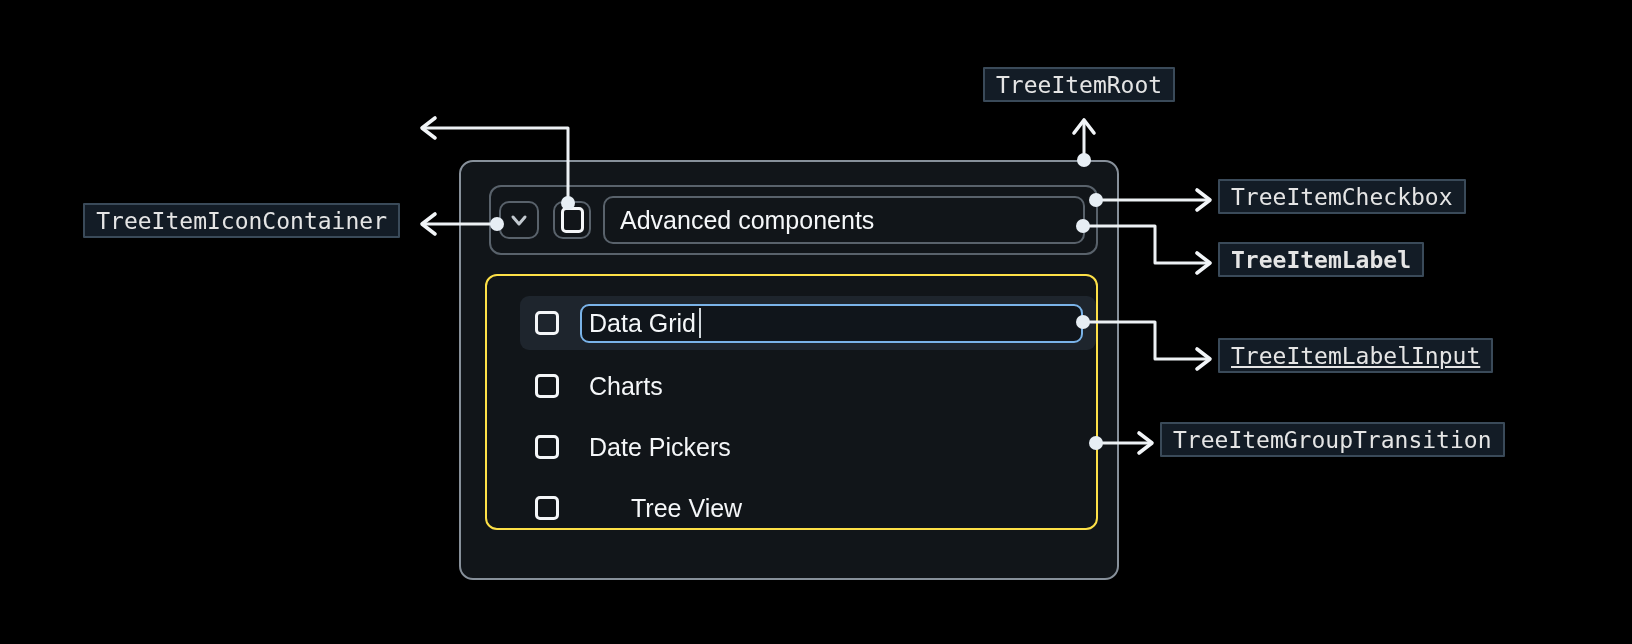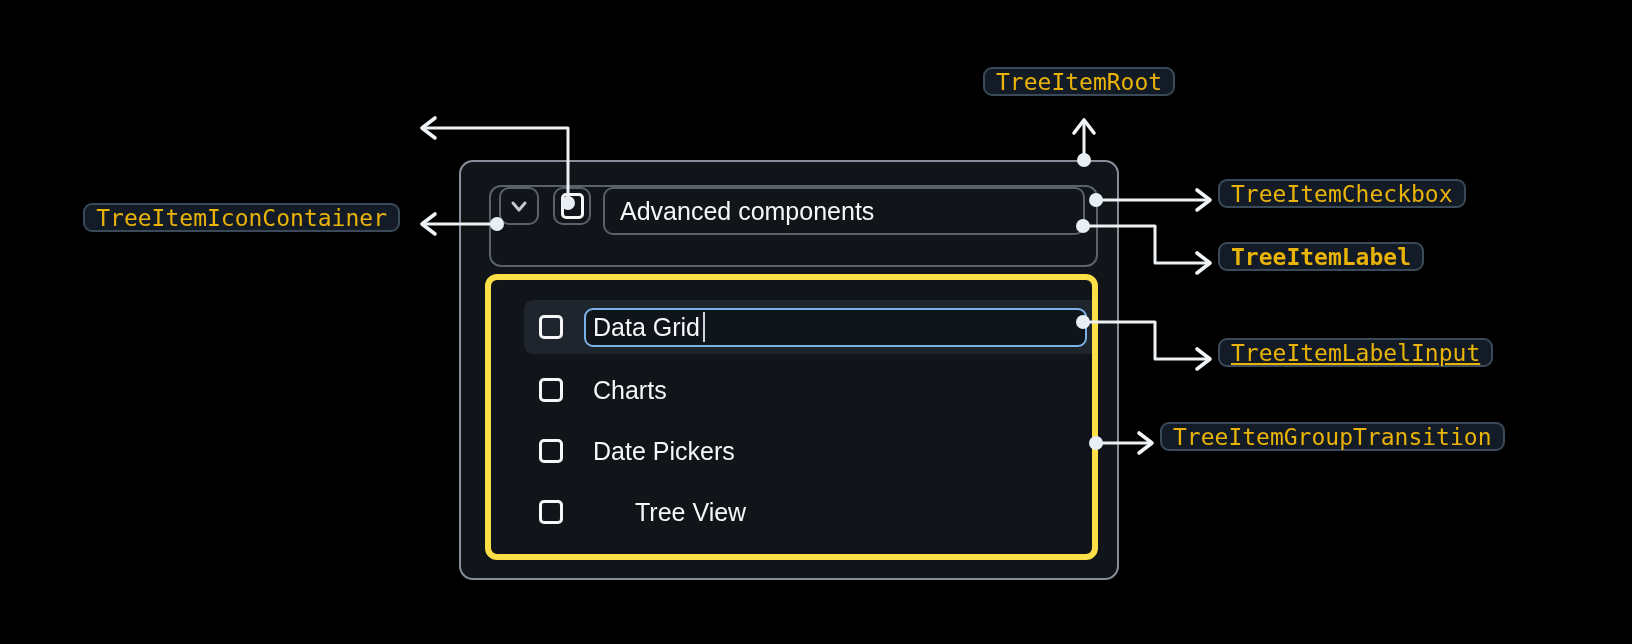--- a/index.html
+++ b/index.html
@@ -38,54 +38,54 @@
     stroke-width: 3.6;
     stroke-linecap: round;
     stroke-linejoin: round;
   }
   svg.connectors .dot { fill: #E7EEF4; }
 
   
   .badge {
     position: absolute;
     box-sizing: border-box;
-    height: 29px;
+    height: 35px;
     display: flex;
     align-items: center;
     padding: 0 11px;
     background: #131C26;
     border: 2px solid #3A4A59;
-    border-radius: 9px;
+    border-radius: 1px;
     font-family: "DejaVu Sans Mono", monospace;
     font-size: 23px;
-    color: #eab308;
+    color: #e5e5e5;
     white-space: nowrap;
     z-index: 20;
   }
 
   
   .tree-root {
     position: absolute;
     box-sizing: border-box;
     left: 459px; top: 160px;
     width: 660px; height: 420px;
     background: #111519;
     border: 2px solid #87909A;
     border-radius: 14px;
     z-index: 10;
   }
   .tree-content {
     position: absolute;
     box-sizing: border-box;
     left: 28px; top: 23px;
-    width: 609px; height: 82px;
+    width: 609px; height: 70px;
     border: 2px solid #59626B;
     border-radius: 12px;
     display: flex;
-    align-items: flex-start;
+    align-items: center;
     padding-left: 8px;
   }
   .icon-container {
     box-sizing: border-box;
     width: 40px; height: 38px;
     border: 2px solid #59626B;
     border-radius: 10px;
     display: flex;
     align-items: center;
     justify-content: center;
@@ -119,22 +119,22 @@
     display: flex;
     align-items: center;
     padding-left: 15px;
     color: #F5F7F9;
     font-size: 25px;
   }
   .tree-group {
     position: absolute;
     box-sizing: border-box;
     left: 24px; top: 112px;
-    width: 613px; height: 286px;
-    border: 6px solid #fde047;
+    width: 613px; height: 256px;
+    border: 2px solid #fde047;
     border-radius: 12px;
     overflow: hidden;
   }
   .tree-row {
     box-sizing: border-box;
     margin-left: 33px;
     width: 576px; height: 54px;
     border-radius: 9px;
     display: flex;
     align-items: center;

